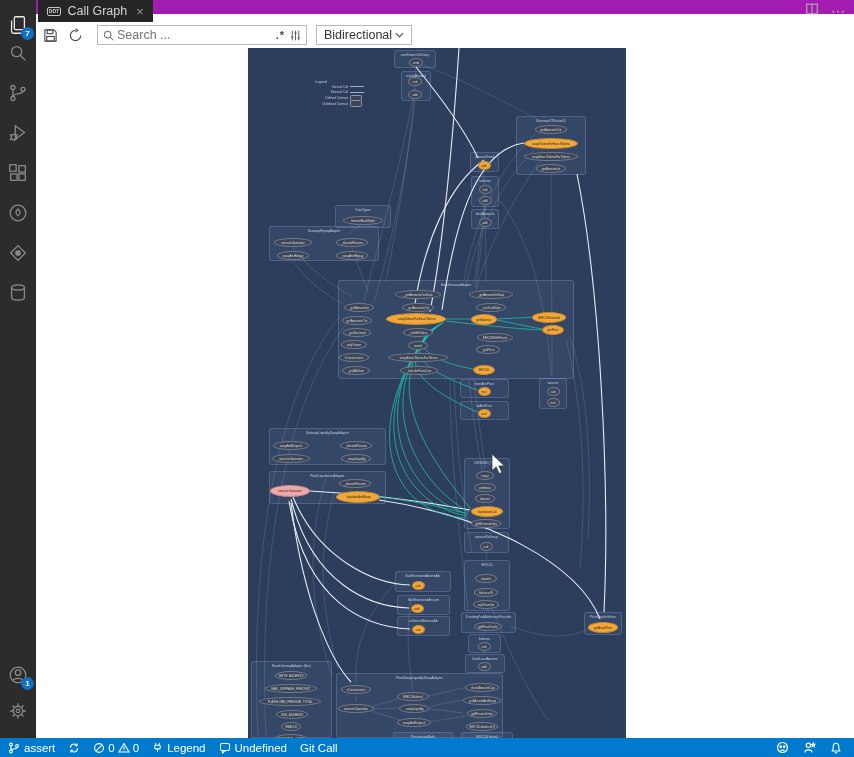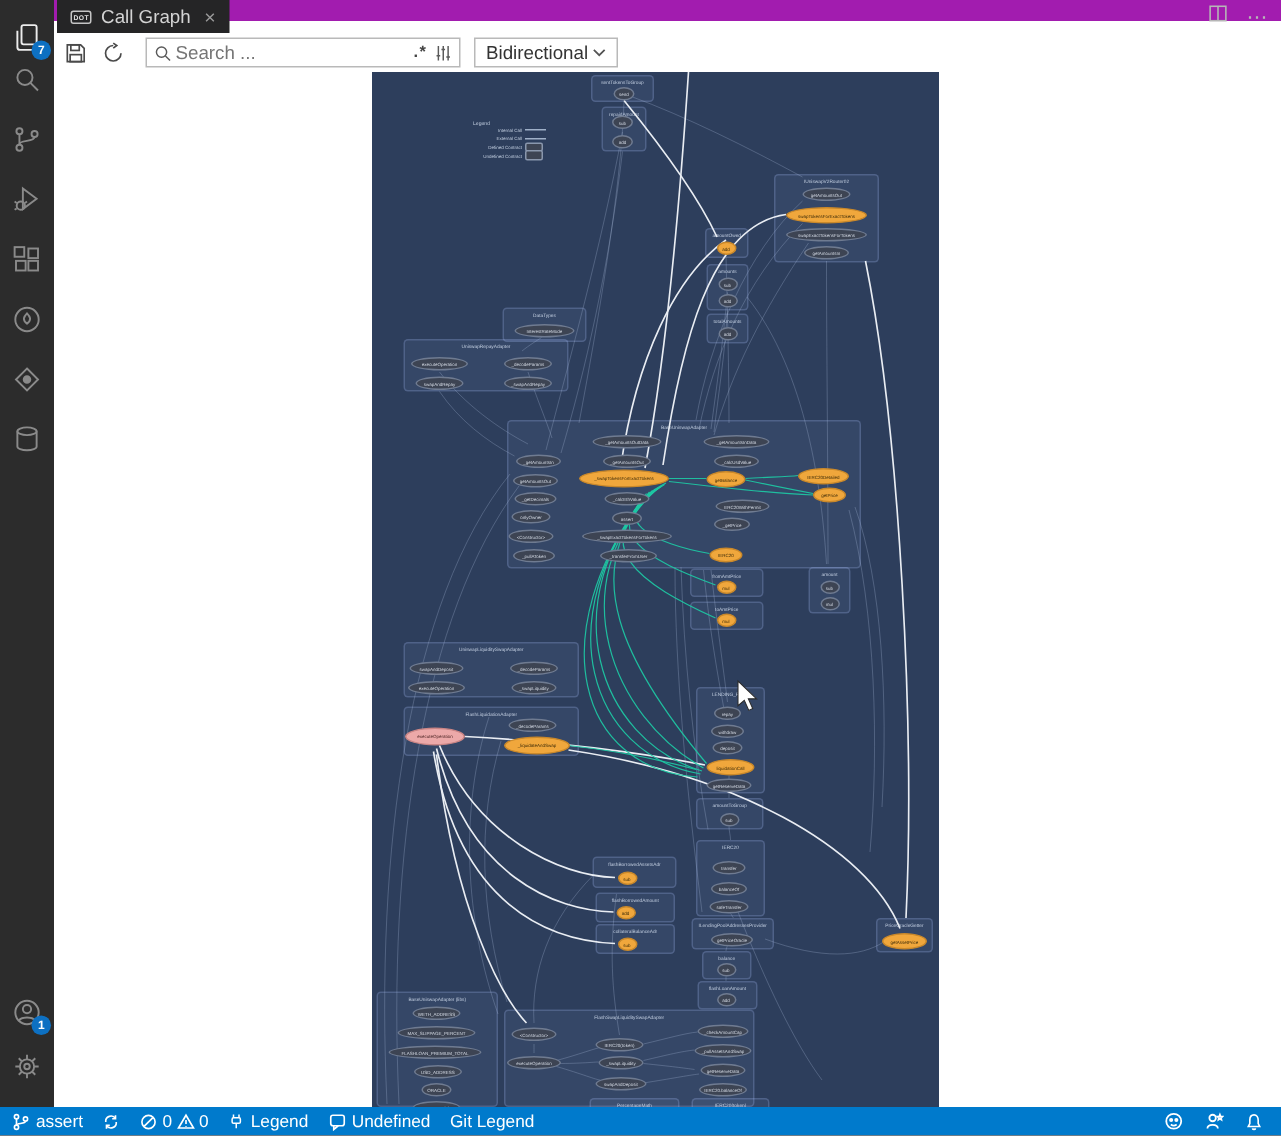--- a/index.html
+++ b/index.html
@@ -483,21 +483,21 @@
         <span>Legend</span>
       </span>
       <span class="sb-item">
         <svg viewBox="0 0 12 12" width="12" height="12">
             <rect x="1.5" y="1.5" width="9" height="7" rx="1.5"></rect>
             <path d="M3.5,8.5 L3.5,11 L6.5,8.5"></path>
           </svg>
         <span>Undefined</span>
       </span>
       <span class="sb-item">
-        <span>Git Legend</span>
+        <span>Git Call</span>
       </span>
     </div>
     <div class="sb-right">
       <span class="sb-item">
         <svg viewBox="0 0 12 12" width="13" height="13">
             <circle cx="6" cy="6" r="4.6"></circle>
             <circle cx="4.4" cy="5.2" r="0.7" fill="#fff"></circle>
             <circle cx="7.6" cy="5.2" r="0.7" fill="#fff"></circle>
             <path d="M4.2,8 C5.2,8.8 6.8,8.8 7.8,8"></path>
           </svg>

